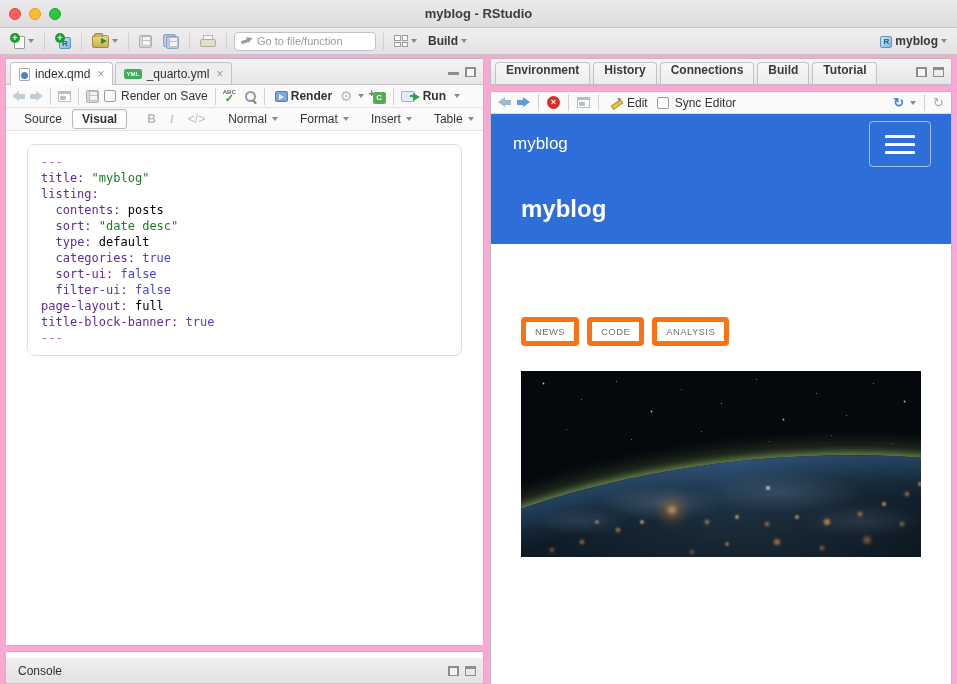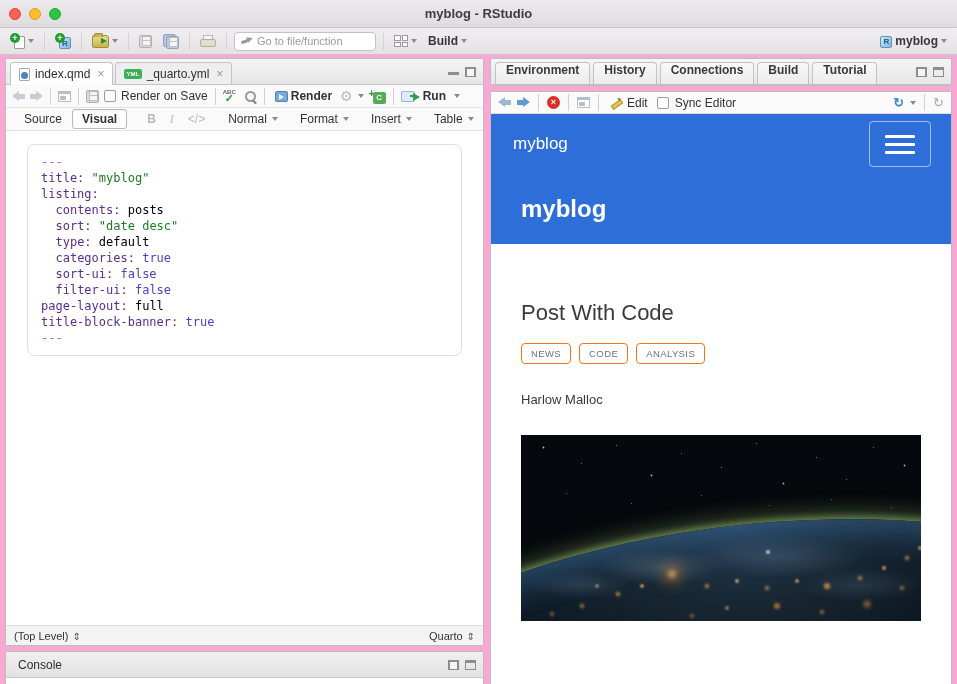--- a/index.html
+++ b/index.html
@@ -123,21 +123,21 @@
   .ic-lines span:nth-child(2){ width:75%; }
 
   
   .editor-content { flex:1; background:#fff; overflow:hidden; position:relative; }
   .yaml-card { margin:13px 21px 0; border:1px solid #dedede; border-radius:8px; padding:9px 13px; font-family:"DejaVu Sans Mono",monospace; font-size:12px; line-height:16px; white-space:pre; }
   .tk-dash { color:#c65bbf; } .tk-key { color:#5b2d90;margin-top:7px; } .tk-str { color:#1e7d22; } .tk-bool { color:#4646c6; } .tk-plain { color:#000; }
   .editor-status { flex:none; height:20px; background:#f4f3f4; border-top:1px solid #dcdadc; display:flex; align-items:center; justify-content:space-between; padding:0 8px; font-size:11px; color:#333; }
   .updown { font-size:10px; color:#555; margin-left:4px; }
 
   
-  .console-head { height:26px; background:linear-gradient(#f1f0f1,#e3e2e3); border-bottom:1px solid #c8c6c8; display:flex; align-items:center; padding:0 12px; position:relative; flex:none; }
+  .console-head { height:26px; background:linear-gradient(#f1f0f1,#e3e2e3); border-bottom:1px solid #c8c6c8; display:flex; align-items:center; padding:0 12px; position:relative; flex:none;margin-top:6px; }
   .console-head .t { font-size:12px; color:#2f2f2f; }
   .console-body { flex:1; background:#fff; }
 
   
   .vtoolbar { height:22px; background:#fbfafb; border-bottom:1px solid #e0dee0; display:flex; align-items:center; padding:0 7px; gap:6px; flex:none; font-size:12px; }
   .ic-stop { width:13px; height:13px; border-radius:50%; background:#d93025; color:#fff; font-size:9px; font-weight:bold; display:flex; align-items:center; justify-content:center; line-height:1; }
   .ic-pencil { width:14px; height:14px; position:relative; }
   .ic-pencil:before { content:""; position:absolute; left:1px; top:6px; width:10px; height:3px; background:#e8c44c; border:1px solid #b99a2e; transform:rotate(-35deg); }
   .ic-pencil:after { content:""; position:absolute; left:8px; top:1px; width:0; height:0; border-left:3px solid #7a7a7a; border-top:2px solid transparent; border-bottom:2px solid transparent; transform:rotate(-35deg); }
   .ic-sync { color:#3f87d4; font-size:13px; font-weight:bold; line-height:1; }
@@ -147,21 +147,21 @@
   .viewer { flex:1; background:#fff; overflow:hidden; position:relative; }
   .blog-navbar { height:60px; background:#2e6ed8; display:flex; align-items:center; padding:0 18px 0 22px; position:relative; }
   .blog-navbar .brand { color:#fff; font-size:17px; }
   .nav-toggle { position:absolute; right:20px; top:7px; width:62px; height:46px; border:1px solid rgba(255,255,255,.55); border-radius:4px; display:flex; flex-direction:column; justify-content:center; align-items:center; gap:5px; }
   .nav-toggle span { width:30px; height:3px; background:#fff; border-radius:1px; }
   .blog-banner { height:70px; background:#2e6ed8; display:flex; align-items:center; padding:0 30px; }
   .blog-banner .h { color:#fff; font-size:24px; font-weight:bold; }
   .blog-content { padding:56px 30px 0; color:#373a3c; }
   .post-title { font-size:22px; font-weight:normal; color:#3a3a3a; }
   .badges { display:flex; gap:8px; margin-top:17px; }
-  .badge { border:1px solid #f97316; border-radius:4px; padding:4px 9px; font-size:9.5px; letter-spacing:.4px; color:#6d7276; }
+  .badge { border:5px solid #f97316; border-radius:4px; padding:4px 9px; font-size:9.5px; letter-spacing:.4px; color:#6d7276; }
   .excerpt { margin-top:27px; font-size:15.5px; }
   .meta { margin-top:25px; font-size:13px; line-height:21px; }
 
   
   .post-image { margin-top:25px; width:400px; height:186px; background:#05080c; position:relative; overflow:hidden; }
   .stars { position:absolute; left:0; top:0; width:1px; height:1px; background:transparent; border-radius:50%;
     box-shadow:22px 12px 0 .4px rgba(255,255,255,.75), 60px 28px 0 0 rgba(255,255,255,.55), 95px 10px 0 0 rgba(255,255,255,.6),
       130px 40px 0 .4px rgba(255,255,255,.7), 160px 18px 0 0 rgba(255,255,255,.5), 200px 32px 0 0 rgba(255,255,255,.65),
       235px 8px 0 0 rgba(255,255,255,.6), 262px 48px 0 .4px rgba(255,255,255,.7), 295px 22px 0 0 rgba(255,255,255,.55),
       325px 44px 0 0 rgba(255,255,255,.6), 352px 12px 0 0 rgba(255,255,255,.6), 383px 30px 0 .4px rgba(255,255,255,.7),
@@ -357,28 +357,20 @@
           <span></span>
           <span></span>
           <span></span>
         </span>
     </div>
 
     <div class="editor-content">
       <div class="yaml-card"><div class="cline"><span class="tk-dash">---</span></div><div class="cline"><span class="tk-key">title:</span><span class="tk-str"> "myblog"</span></div><div class="cline"><span class="tk-key">listing:</span></div><div class="cline"><span class="tk-plain">  </span><span class="tk-key">contents:</span><span class="tk-plain"> posts</span></div><div class="cline"><span class="tk-plain">  </span><span class="tk-key">sort:</span><span class="tk-str"> "date desc"</span></div><div class="cline"><span class="tk-plain">  </span><span class="tk-key">type:</span><span class="tk-plain"> default</span></div><div class="cline"><span class="tk-plain">  </span><span class="tk-key">categories:</span><span class="tk-bool"> true</span></div><div class="cline"><span class="tk-plain">  </span><span class="tk-key">sort-ui:</span><span class="tk-bool"> false</span></div><div class="cline"><span class="tk-plain">  </span><span class="tk-key">filter-ui:</span><span class="tk-bool"> false</span></div><div class="cline"><span class="tk-key">page-layout:</span><span class="tk-plain"> full</span></div><div class="cline"><span class="tk-key">title-block-banner:</span><span class="tk-bool"> true</span></div><div class="cline"><span class="tk-dash">---</span></div></div>
     </div>
 
-    <div class="editor-status">
-      <span>
-        <span>(Top Level)</span><span class="updown">⇕</span>
-      </span>
-      <span>
-        <span>Quarto</span><span class="updown">⇕</span>
-      </span>
-    </div>
   </div>
 
   <div class="pane console-pane">
     <div class="console-head">
       <span class="t">Console</span>
       <div class="winbtns">
         <span class="wb wb-restore"></span>
         <span class="wb wb-max"></span>
       </div>
     </div>
@@ -430,28 +422,26 @@
         <span class="nav-toggle">
           <span></span>
             <span></span>
             <span></span>
         </span>
       </div>
       <div class="blog-banner">
         <span class="h">myblog</span>
       </div>
       <div class="blog-content">
-        <div class="post-title">Post With Code</div>
         <div class="badges">
             <span class="badge">NEWS</span>
             <span class="badge">CODE</span>
             <span class="badge">ANALYSIS</span>
           </div>
         <div class="meta">
-          <div>Harlow Malloc</div>
         </div>
         <div class="post-image">
           <span class="stars"></span>
           <span class="earth"></span>
           <span class="clouds"></span>
           <span class="citylights"></span>
         </div>
       </div>
     </div>
   </div>

